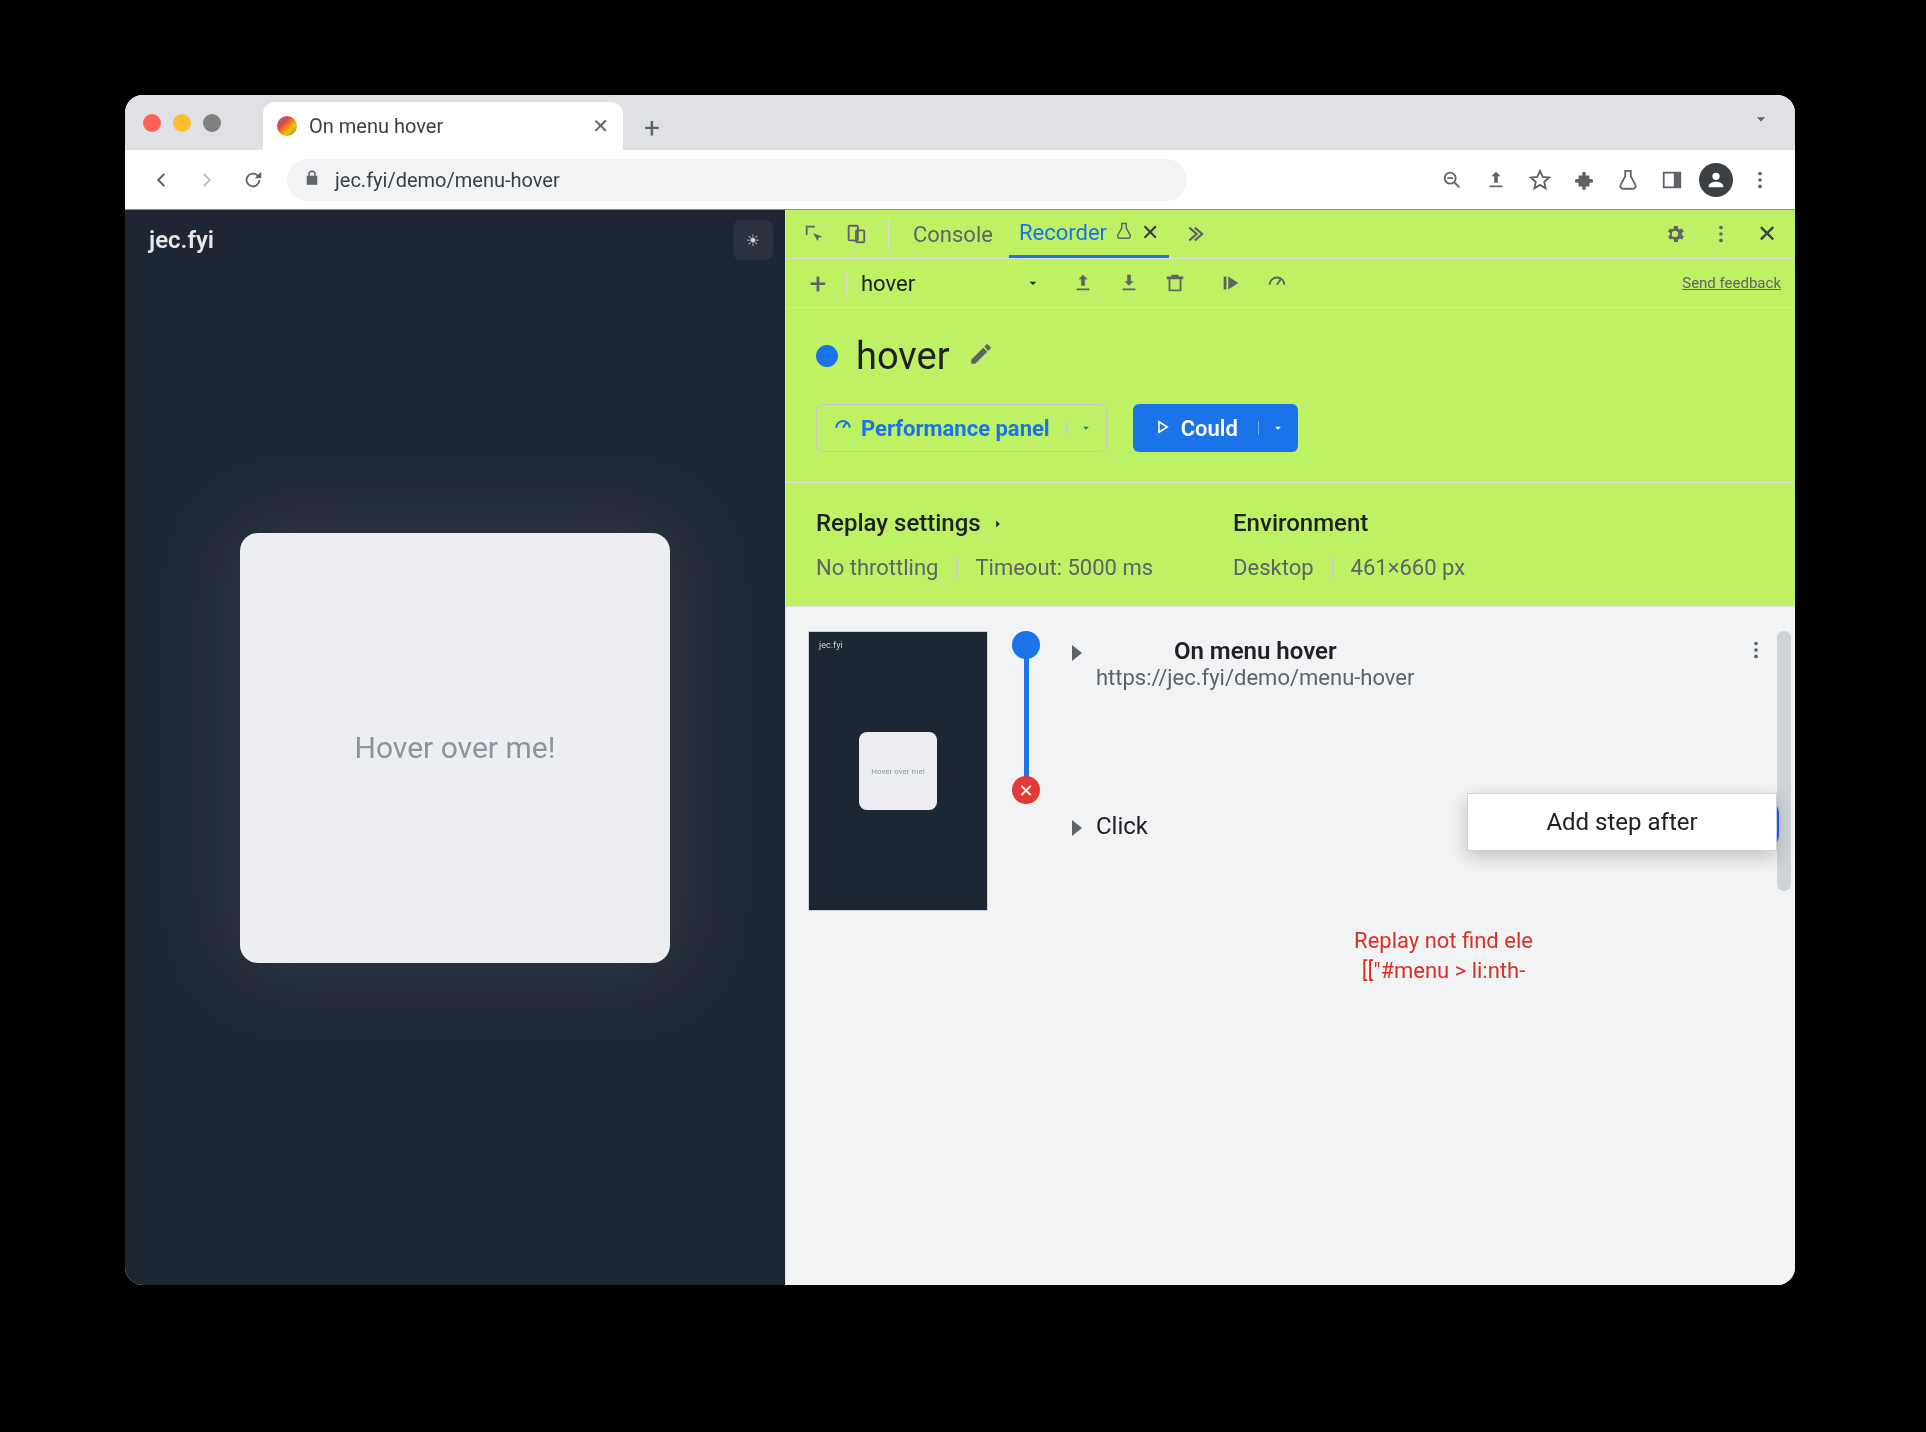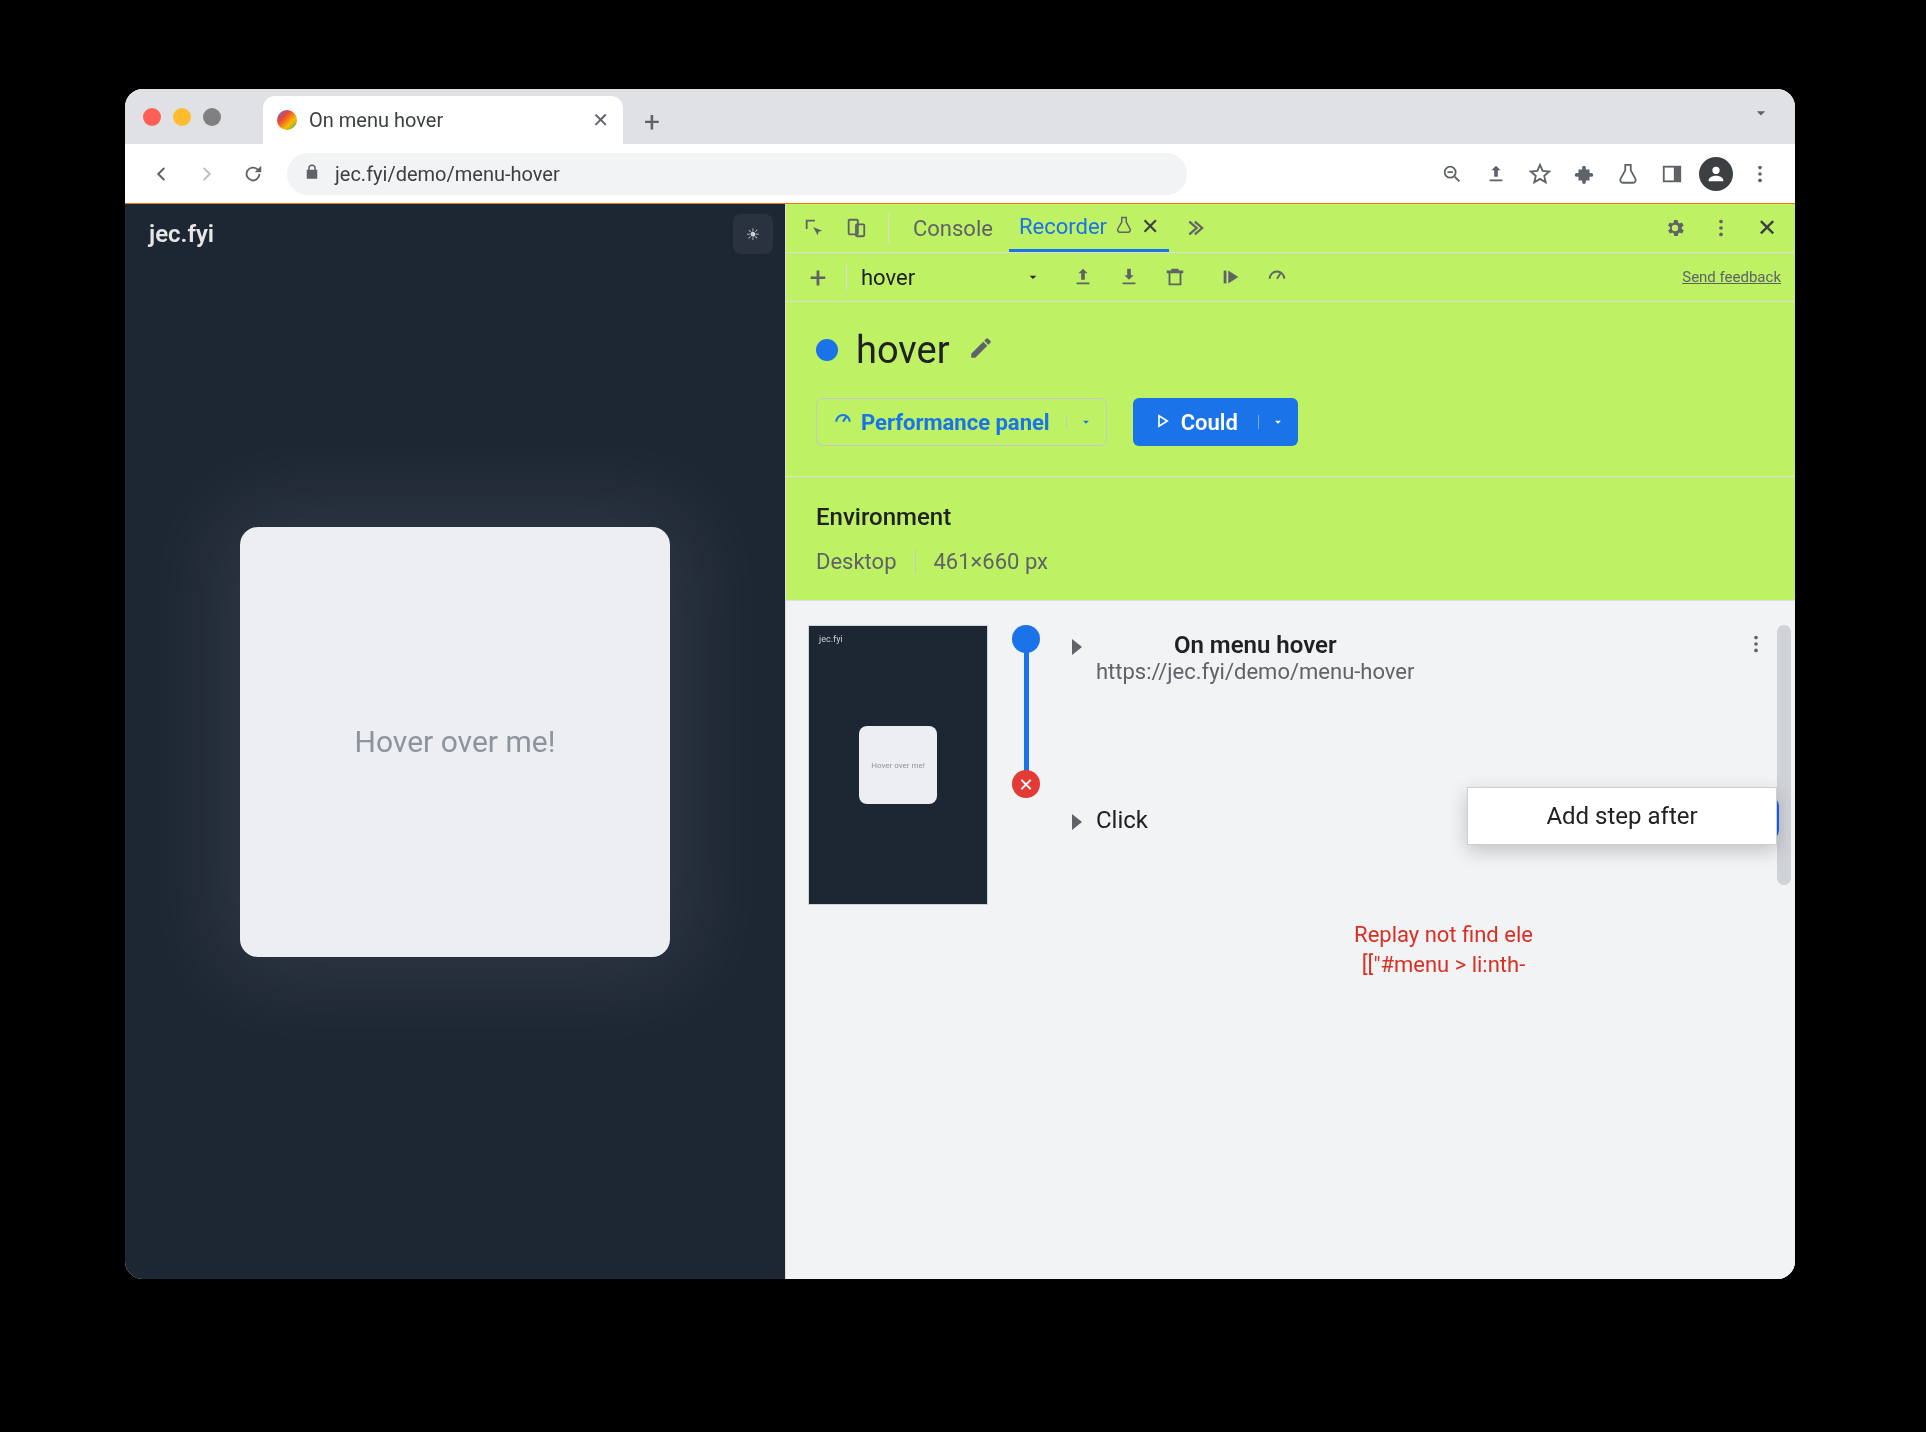--- a/index.html
+++ b/index.html
@@ -12,21 +12,21 @@
     justify-content: center;
   }
   .screen-wrap {
     width: 1926px;
     height: 1432px;
     background: #000;
     position: relative;
   }
   .browser-window {
     position: absolute;
-    top: 89px;
+    top: 95px;
     left: 125px;
     width: 1670px;
     height: 1190px;
     background: #fff;
     border-radius: 18px;
     overflow: hidden;
     box-shadow: 0 10px 30px rgba(0,0,0,.5);
     display: flex;
     flex-direction: column;
   }
@@ -466,20 +466,33 @@
                   <svg width="14" height="14" viewBox="0 0 24 24">
                     <path d="M7 10l5 5 5-5z" fill="#fff"></path>
                   </svg>
                 </div>
             </div>
           </div>
 
           <div class="settings-block">
             <div class="settings-col">
               <div class="heading">
+                <span>Replay settings</span>
+                <span><svg width="14" height="14" viewBox="0 0 24 24">
+                      <path d="M9 6l6 6-6 6z"></path>
+                    </svg></span>
+              </div>
+              <div class="line2">
+                <span>No throttling</span>
+                <span class="vdiv"></span>
+                <span>Timeout: 5000 ms</span>
+              </div>
+            </div>
+            <div class="settings-col">
+              <div class="heading">
                 <span>Environment</span>
               </div>
               <div class="line2">
                 <span>Desktop</span>
                 <span class="vdiv"></span>
                 <span>461×660 px</span>
               </div>
             </div>
           </div>
 

